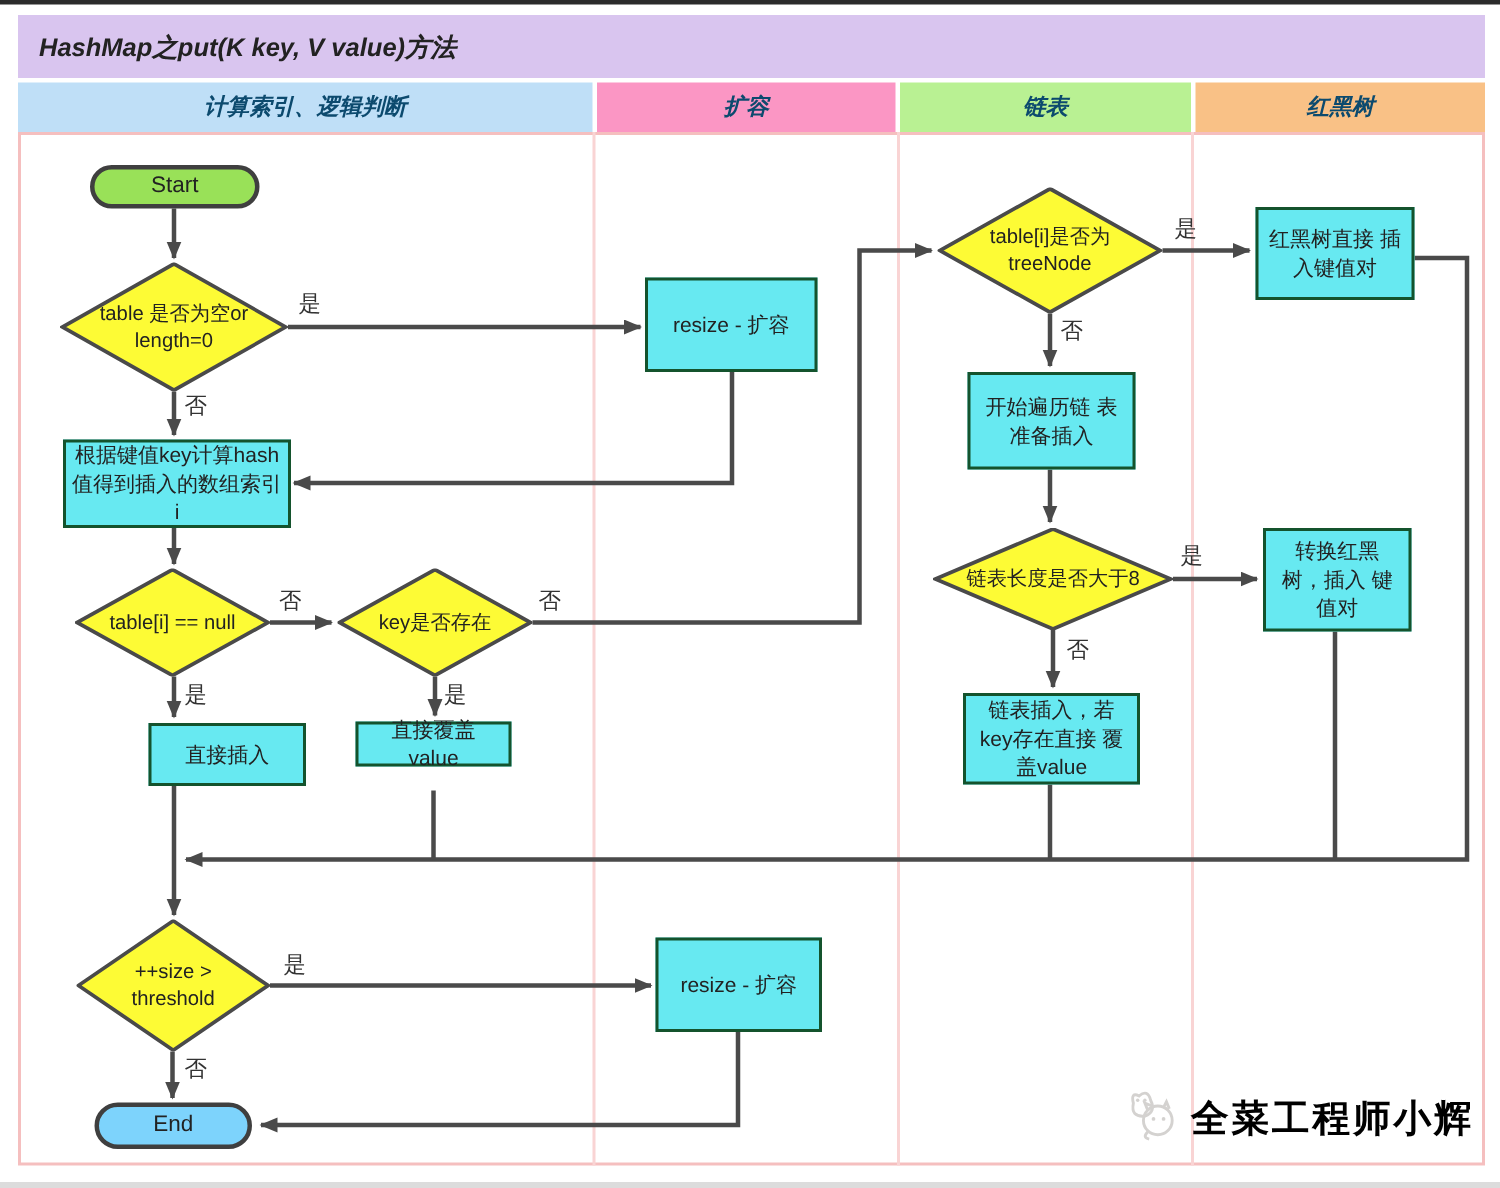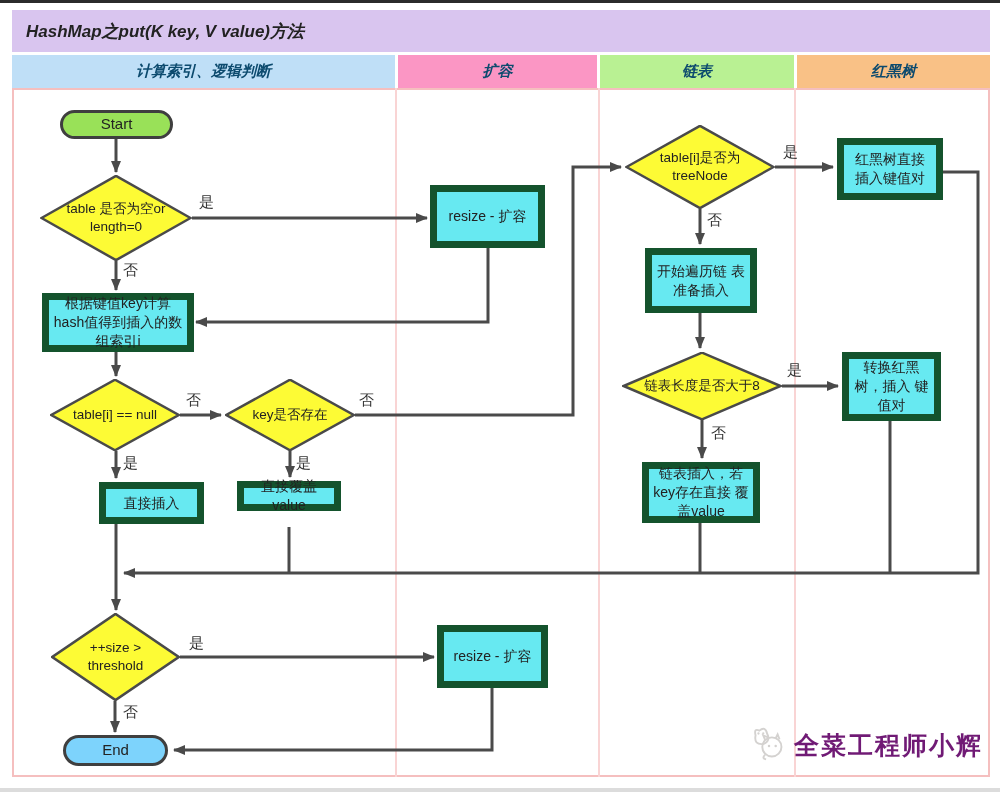--- a/index.html
+++ b/index.html
@@ -37,29 +37,29 @@
 
   svg.edges { position:absolute; left:0; top:0; width:1000px; height:792px; pointer-events:none; }
   svg.edges polyline, svg.edges line { fill:none; stroke:#4a4a4a; stroke-width:3; }
 
   .node { position:absolute; display:flex; align-items:center; justify-content:center;
           text-align:center; font-size:14px; line-height:1.35; color:#222; }
   .terminal {
     background:#99e158; border:3px solid #3f3f3f; border-radius:16px; font-size:15px;
   }
   .terminal.end { background:#7dd3fc; }
-  .rect { background:#67e9f1; border:7px solid #14532d; padding:2px 4px; }
+  .rect { background:#67e9f1; border:2px solid #14532d; padding:2px 4px; }
   .diamond { background:transparent; }
   .diamond > svg.dshape { position:absolute; left:0; top:0; width:100%; height:100%; }
   .diamond > .dtext { position:relative; z-index:2; padding:0 18px; font-size:13.5px; line-height:1.3; }
 
   .edge-label { position:absolute; font-size:15px; color:#333; z-index:3; }
 
   .watermark { position:absolute; left:746px; top:722px; display:flex; align-items:center; }
-  .wm-text { font-size:25px; color:#701a75; letter-spacing:2px;
+  .wm-text { font-size:25px; color:#000000; letter-spacing:2px;
              text-shadow:1px 1px 0 #ffffff; font-weight:bold; }
   .wm-icon { width:46px; height:46px; margin-right:2px; }
 </style>
 </head>
 <body>
 
 <div id="canvas">
 
   <div class="topbar"></div>
 

